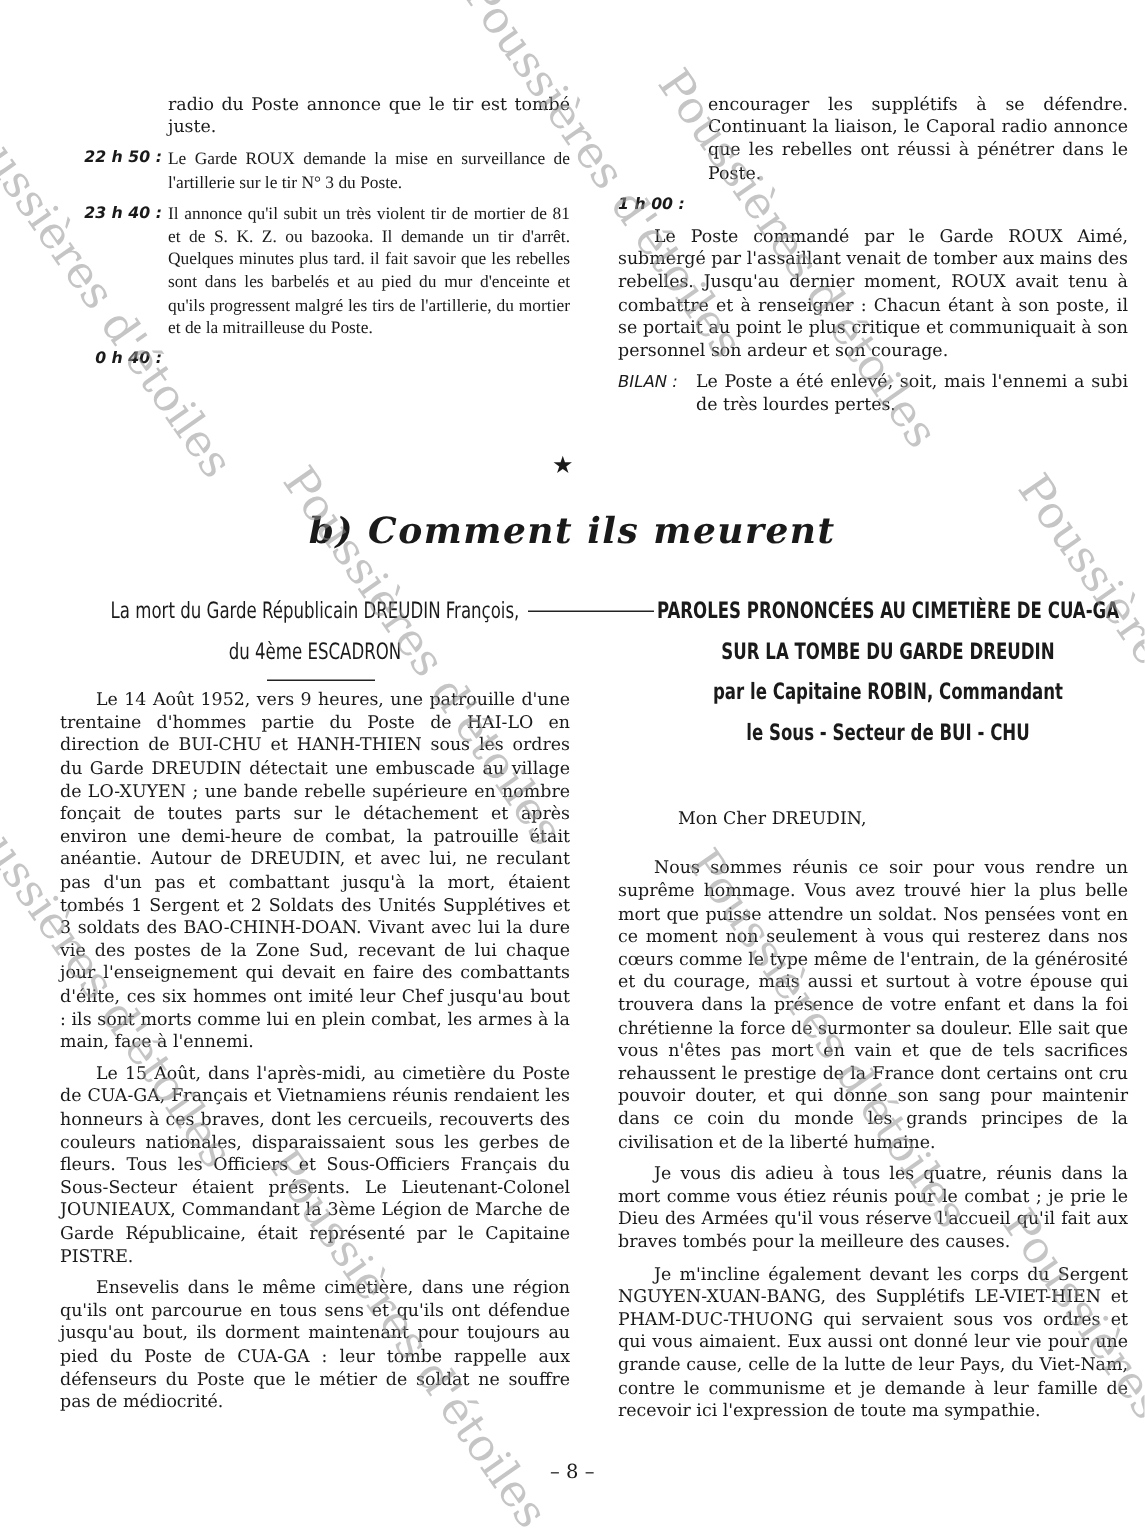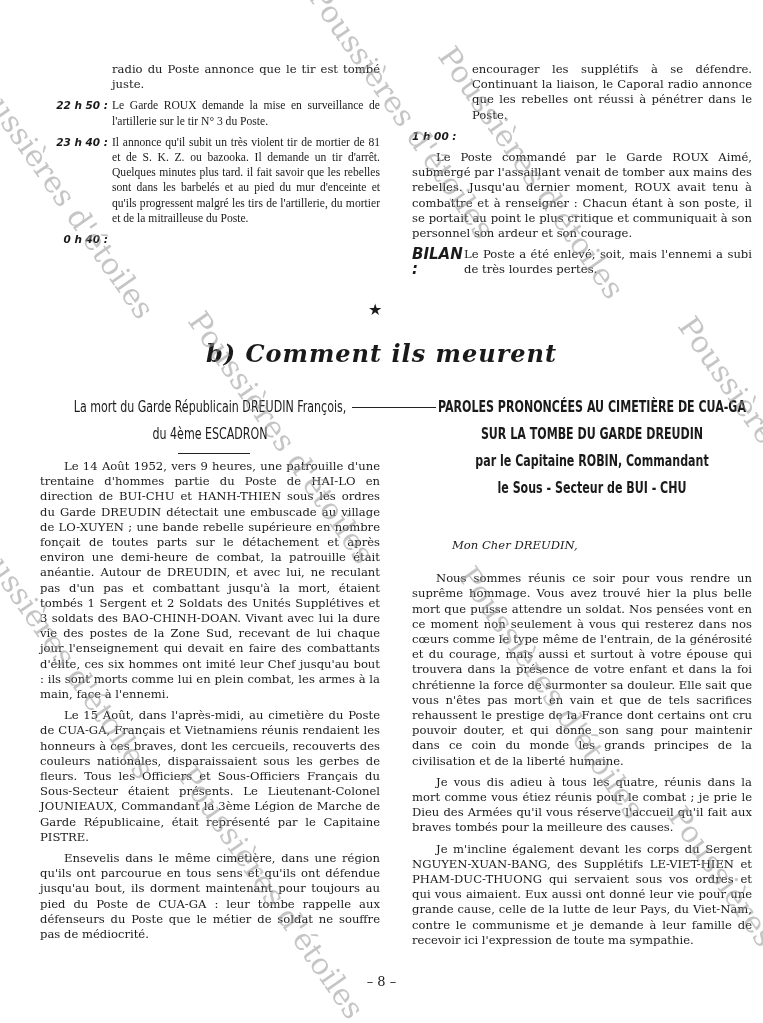--- a/index.html
+++ b/index.html
@@ -14,39 +14,39 @@
   .entry { display: flex; margin-bottom: 6px; }
   .time { width: 68px; flex: none; font-family: "DejaVu Sans", "Liberation Sans", sans-serif;
           font-style: italic; font-weight: bold; font-size: 10.5px; text-align: right; padding-right: 4px; }
   .time.left { text-align: left; width: 60px; }
   .etext { flex: 1; text-align: justify; font-family: Liberation Serif, serif; }
   .cont { padding-left: 72px; margin-bottom: 6px; }
   .cont-r { padding-left: 60px; margin-bottom: 6px; }
   .para { text-indent: 24px; margin: 0 0 6px 0; }
 
   .bilan { display: flex; }
-  .bilan .label { font-family: "DejaVu Sans", "Liberation Sans", sans-serif; font-style: italic; font-weight: bold; font-size: 15px; width: 52px; flex: none; }
+  .bilan .label { font-family: "DejaVu Sans", "Liberation Sans", sans-serif; font-style: italic; font-weight: normal; font-size: 11px; width: 52px; flex: none; }
   .bilan .btext { flex: 1; }
 
   .star { position: absolute; left: 368px; top: 300px; font-size: 16px; }
 
   .section-title { position: absolute; left: 0; width: 763px; top: 339px; text-align: center;
                    font-family: "DejaVu Serif", "Liberation Serif", serif; font-style: italic; font-weight: bold;
                    font-size: 24px; letter-spacing: 1px; }
   .section-rule { position: absolute; left: 352px; top: 407px; width: 84px; height: 1px; background: #222; }
 
   .subhead { position: absolute; font-family: "DejaVu Sans Condensed", "DejaVu Sans", "Liberation Sans", sans-serif;
              font-size: 15px; line-height: 27px; text-align: center; transform: scaleX(0.82); transform-origin: center top; }
   .subhead-left { left: -20px; top: 394px; width: 460px; }
   .subhead-right { left: 362px; top: 394px; width: 460px; font-weight: bold; }
   .sub-rule { position: absolute; left: 178px; top: 453px; width: 72px; height: 1px; background: #222; }
 
   .col-left-bottom { left: 40px; top: 459px; width: 340px; }
   .col-right-bottom { left: 412px; top: 538px; width: 340px; }
-  .salutation { font-style: italic; padding-left: 40px; margin-bottom: 18px; }
+  .salutation { padding-left: 40px; margin-bottom: 18px; }
 
   .page-number { position: absolute; left: 0; width: 763px; top: 974px; text-align: center; font-size: 13px; }
 
   .watermark { position: absolute; font-family: "DejaVu Serif", "Liberation Serif", serif; font-size: 30px;
                color: rgba(150,150,150,0.55); white-space: nowrap; transform-origin: left top; pointer-events: none; }
 </style>
 </head>
 <body>
 
 <div class="page">

